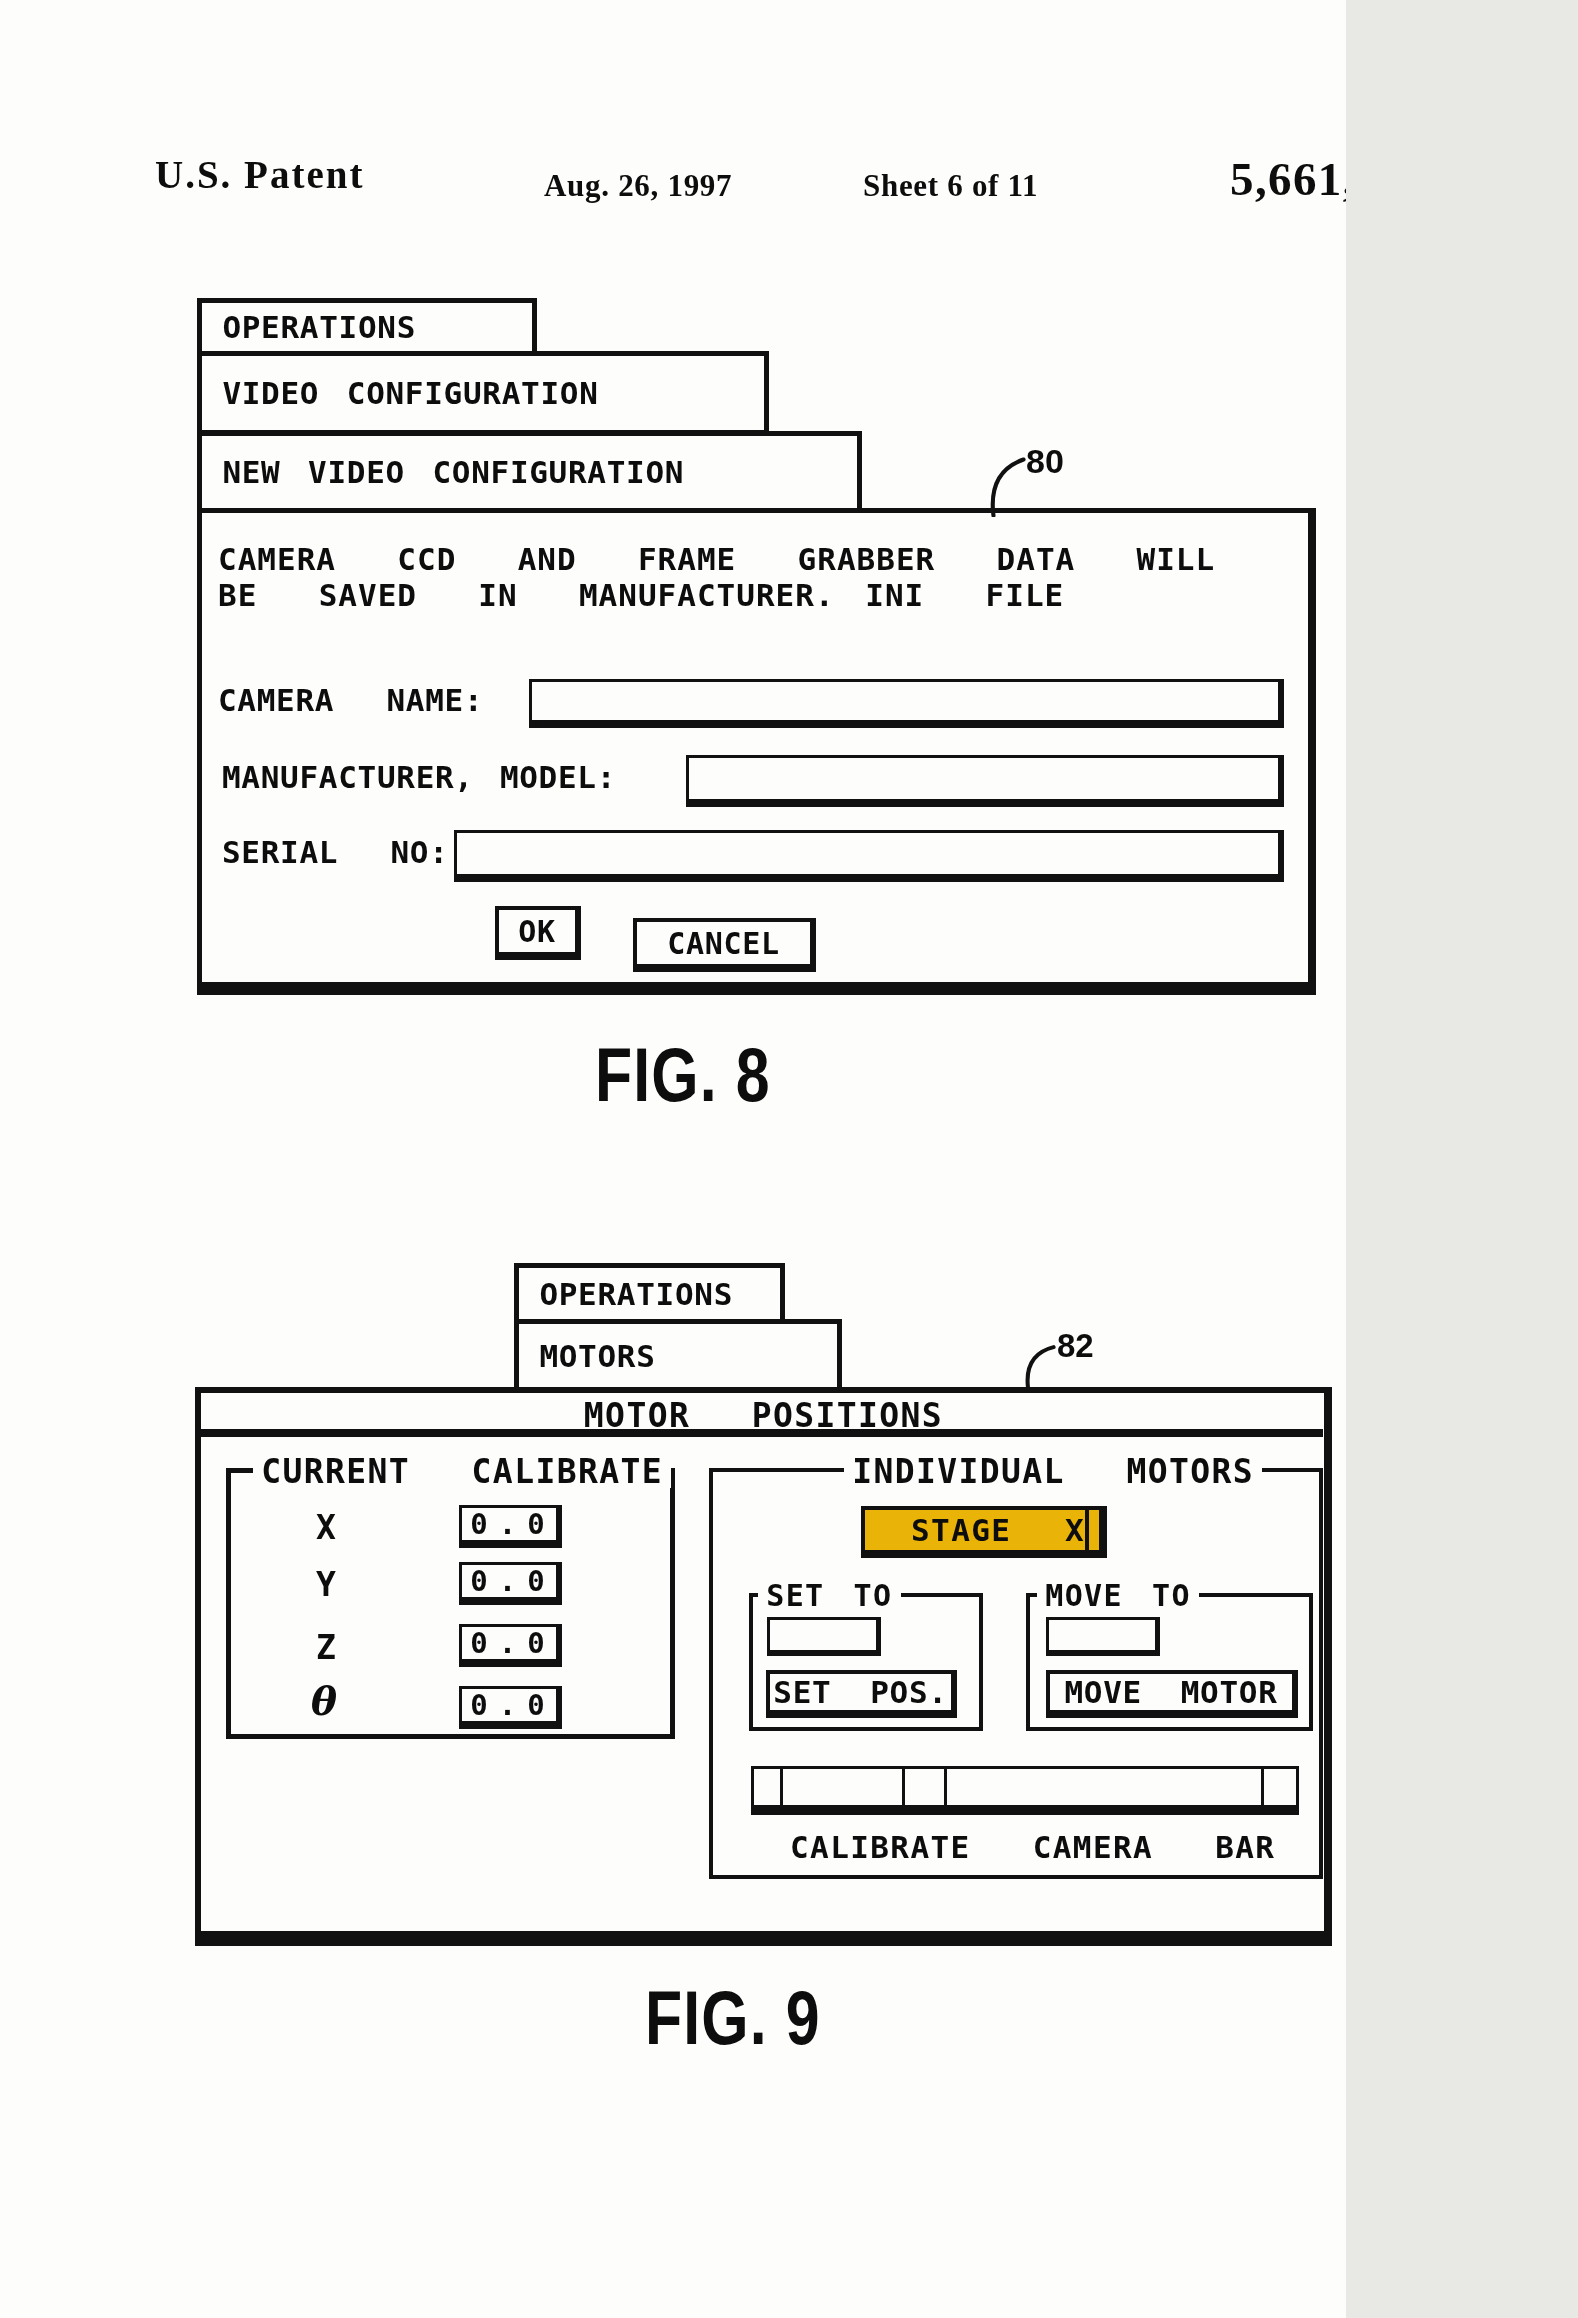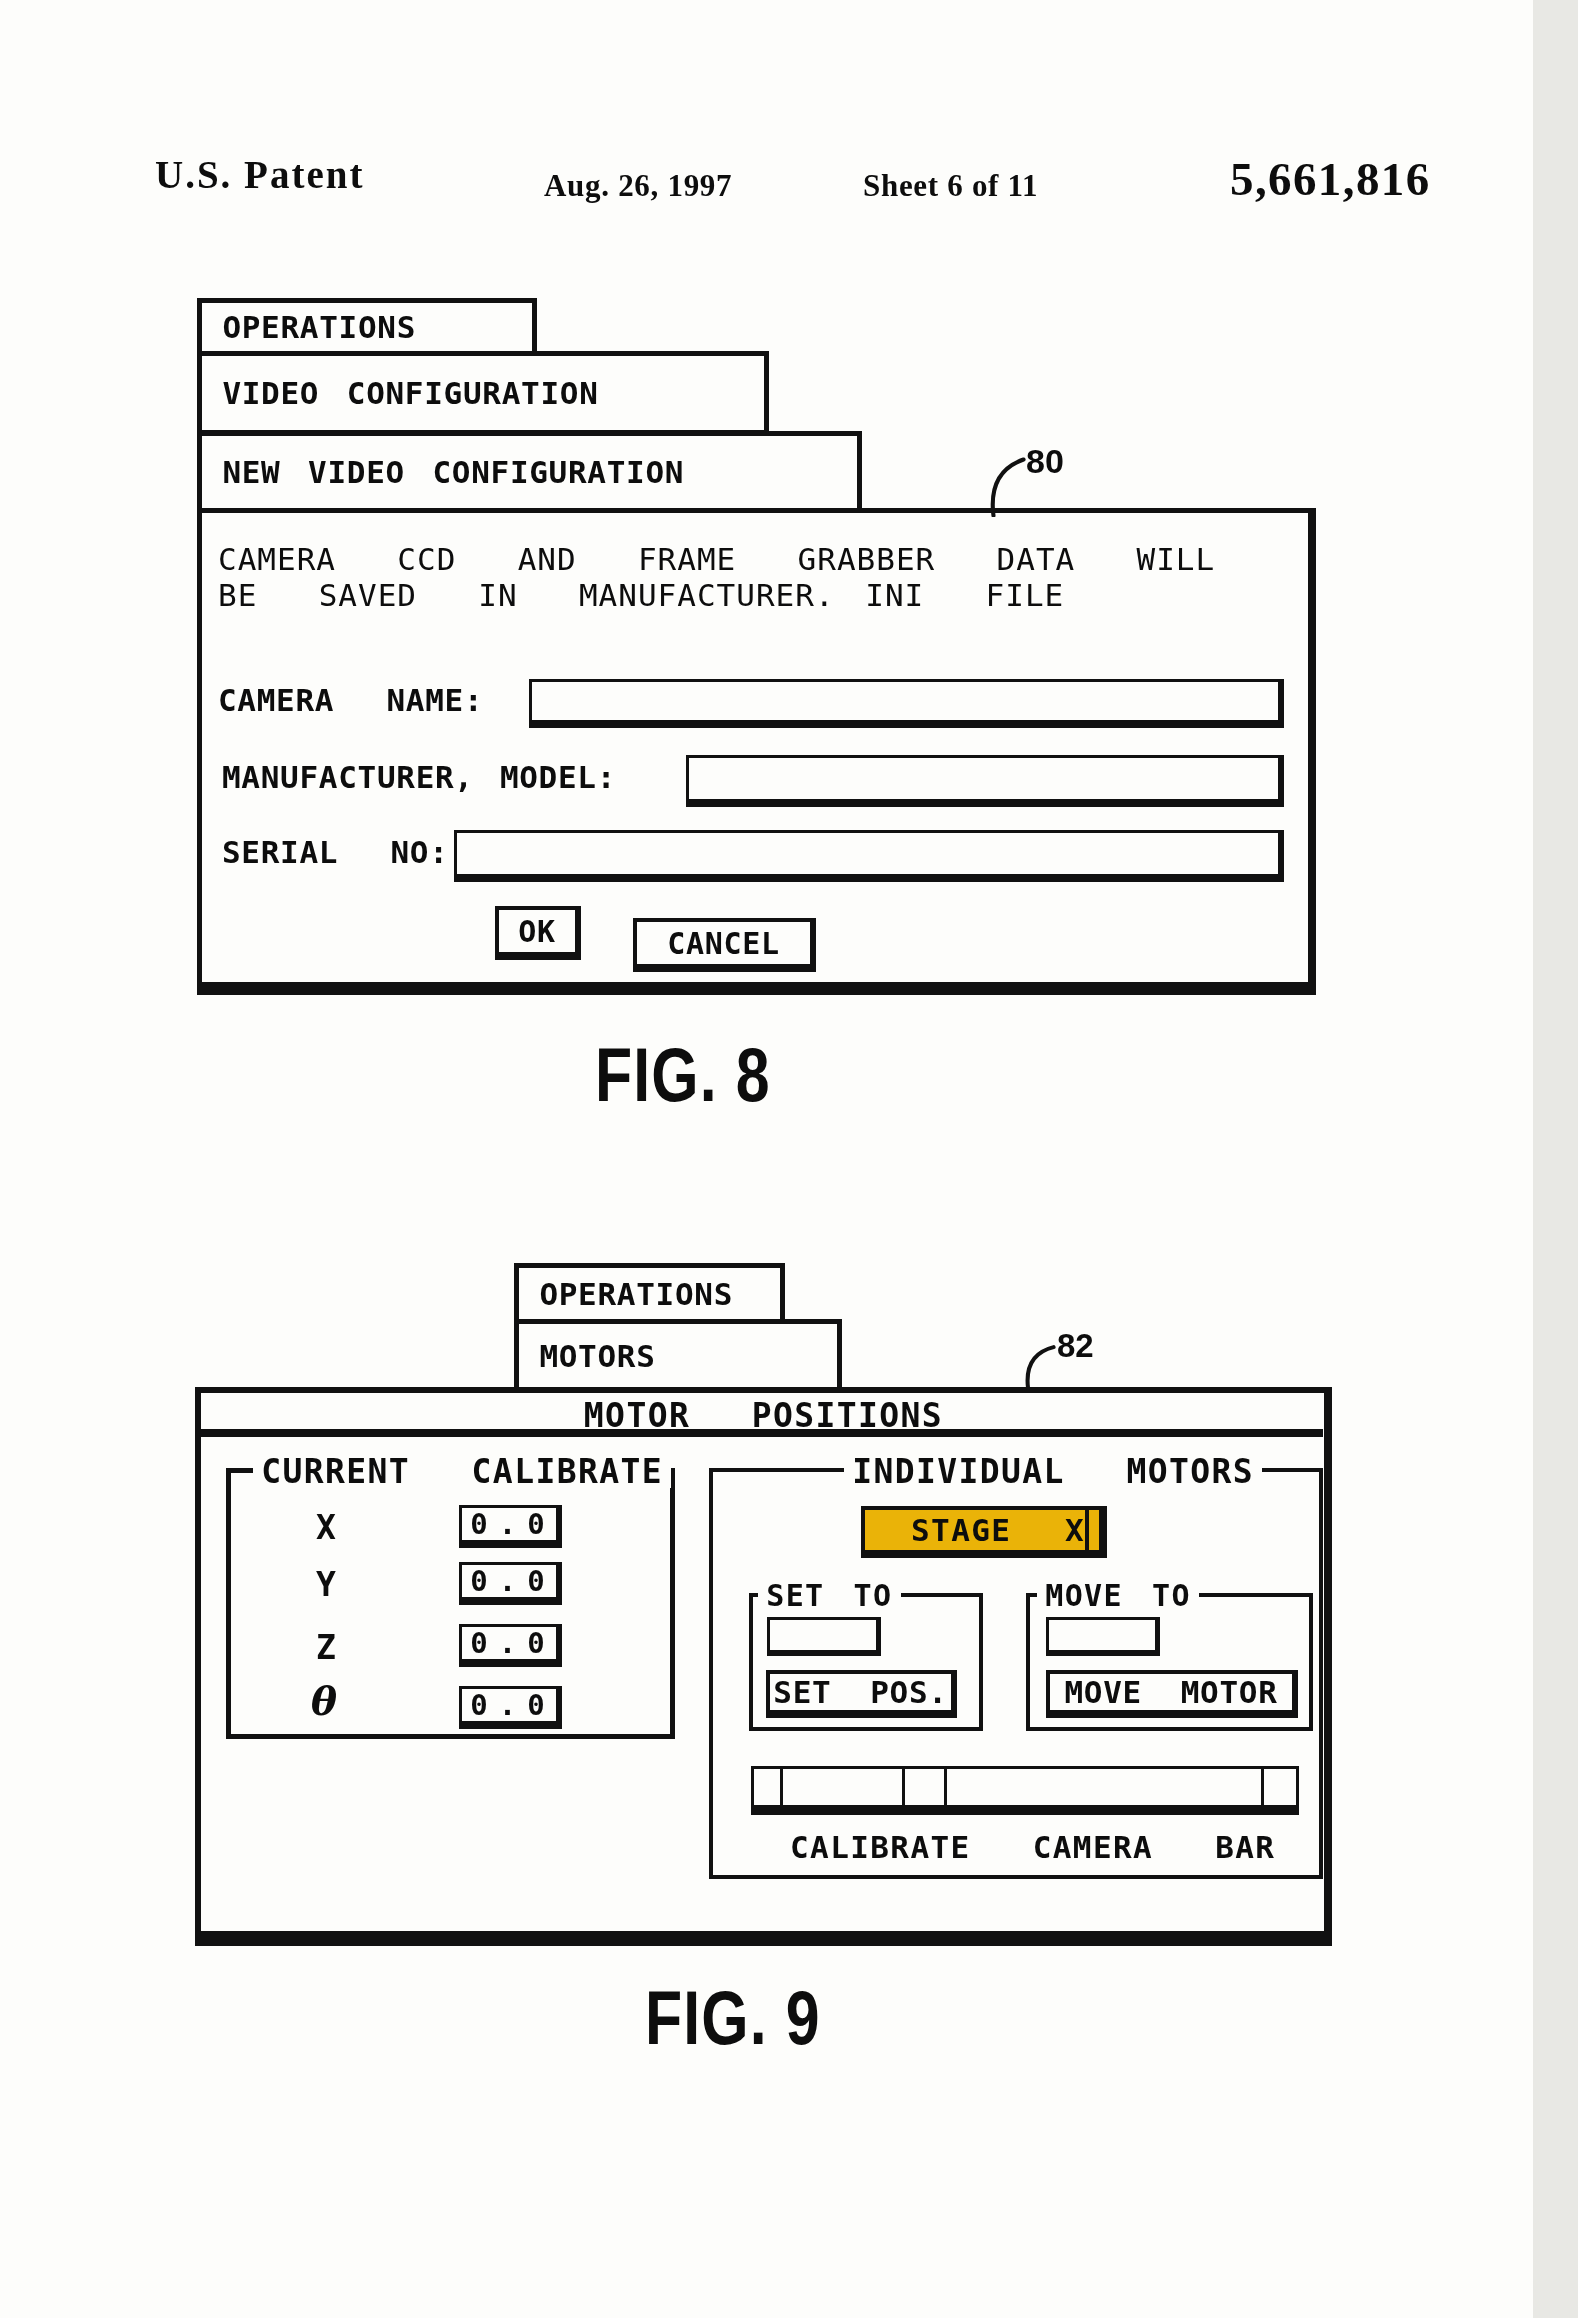--- a/index.html
+++ b/index.html
@@ -1,18 +1,18 @@
 <!DOCTYPE html>
 <html style="font-size:11px"><head>
 <meta charset="utf-8">
 <style>
   html,body{margin:0;padding:0;background:#e8e8e4;}
   #sheet{
     position:relative;
-    width:1533px;height:2319px;
+    width:1346px;height:2319px;
     background:#fdfdfb;
     font-family:"DejaVu Sans Mono", monospace;
     color:#0d0d0d;
     overflow:hidden;
   }
   .abs{position:absolute;}
   
   .hdr{font-family:"Liberation Serif", serif;font-weight:bold;white-space:nowrap;}
   
   .win{
@@ -35,21 +35,21 @@
   .grplbl{
     background:#fdfdfb;font-weight:bold;font-size:33px;letter-spacing:1.4px;word-spacing:9.5px;
     padding:0 8.2px;white-space:pre;line-height:1;
   }
   .val{
     background:#fdfdfb;box-sizing:border-box;border-style:solid;border-color:#111;
     border-width:3.4px 6.1px 8.2px 3.4px;display:flex;align-items:center;justify-content:center;
     font-weight:bold;font-size:29px;letter-spacing:11px;padding-left:8px;
   }
   .axis{font-weight:bold;font-size:33px;text-align:center;}
-  .msg{font-weight:normal;font-size:31px;letter-spacing:1px;word-spacing:11px;white-space:pre;}
+  .msg{font-weight:bold;font-size:31px;letter-spacing:1px;word-spacing:11px;white-space:pre;}
   .flabel{font-weight:bold;font-size:31px;letter-spacing:0.7px;word-spacing:6.8px;white-space:pre;}
   .cap{
     font-family:"Liberation Sans", sans-serif;font-weight:bold;font-size:76px;
     transform:scaleX(0.8);transform-origin:left center;white-space:pre;letter-spacing:1.4px;
   }
   .ref{font-family:"Liberation Sans", sans-serif;font-weight:bold;font-size:34px;}
   .sep{background:#111;}
   .sbcell{height:100%;box-sizing:border-box;}
 </style>
 </head>

